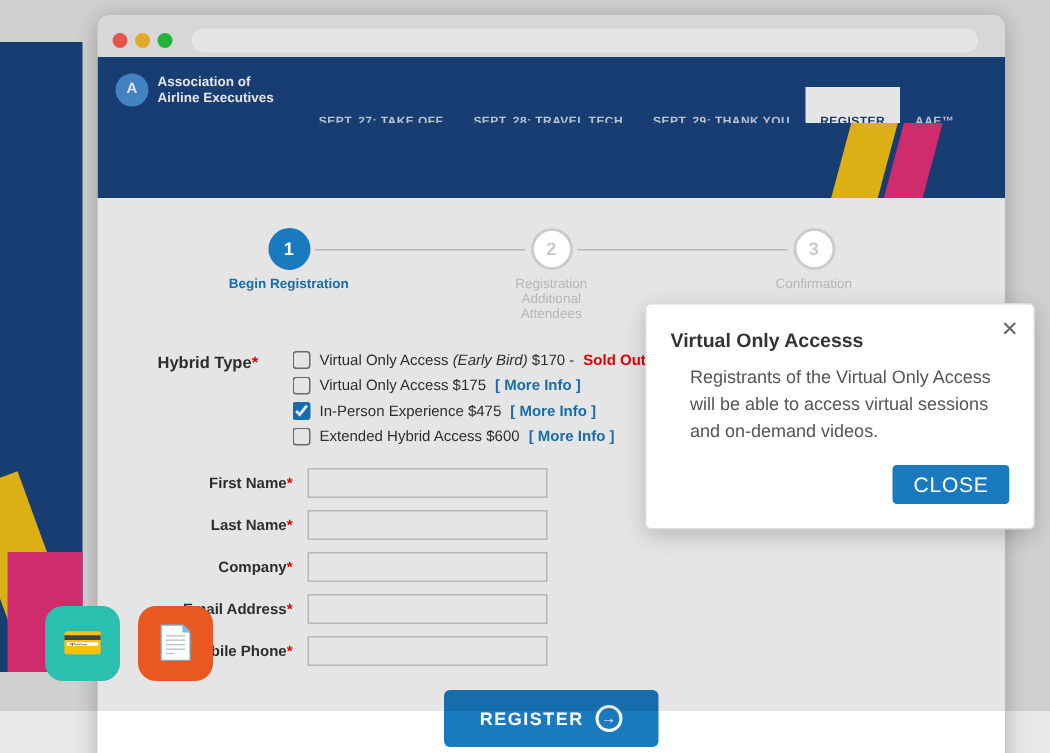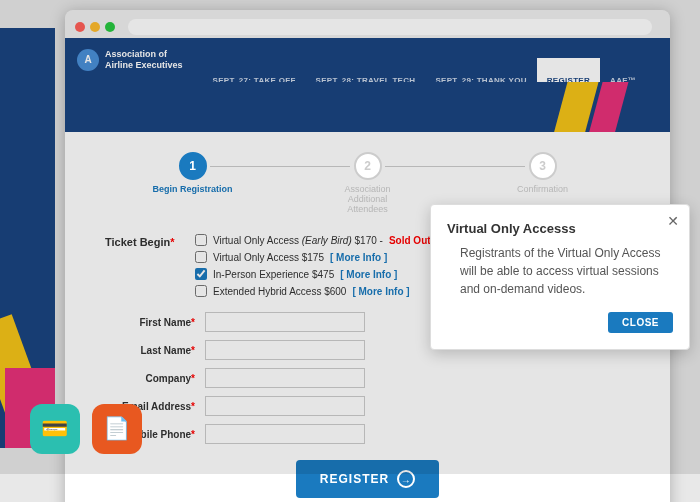--- a/index.html
+++ b/index.html
@@ -305,22 +305,22 @@
       line-height: 1.5;
       margin-bottom: 14px;
       margin-left: 13px;
     }
     .popup-close-btn {
       background: #1a7abf;
       color: white;
       border: none;
       padding: 5px 14px;
       border-radius: 3px;
-      font-size: 10px;
-      font-weight: bold;
+      font-size: 14px;
+      font-weight: normal;
       cursor: pointer;
       float: right;
       letter-spacing: 0.5px;
     }
 
     
     .left-deco {
       position: absolute;
       left: 0;
       top: 28px;
@@ -434,34 +434,34 @@
             <div class="step-circle active">
               <span>1</span>
             </div>
             <div class="step-label active">Begin Registration</div>
             <div class="step-line"></div>
           </div>
           <div class="step-item">
             <div class="step-circle">
               <span>2</span>
             </div>
-            <div class="step-label">Association Additional Attendees</div>
+            <div class="step-label">Registration Additional Attendees</div>
             <div class="step-line"></div>
           </div>
           <div class="step-item">
             <div class="step-circle">
               <span>3</span>
             </div>
             <div class="step-label">Confirmation</div>
           </div>
         </div>
 
         <div class="ticket-section">
           <div class="ticket-label">
-            <span>Ticket Begin</span><span class="required">*</span>
+            <span>Hybrid Type</span><span class="required">*</span>
           </div>
           <div class="ticket-options">
             <div class="ticket-option">
               <input type="checkbox" style="">
               <span class="ticket-text">Virtual Only Access <em>(Early Bird)</em> $170 - </span>
               <span class="sold-out">Sold Out</span>
               <span>&nbsp;</span>
               <a class="more-info">[ More Info ]</a>
             </div>
             <div class="ticket-option">

